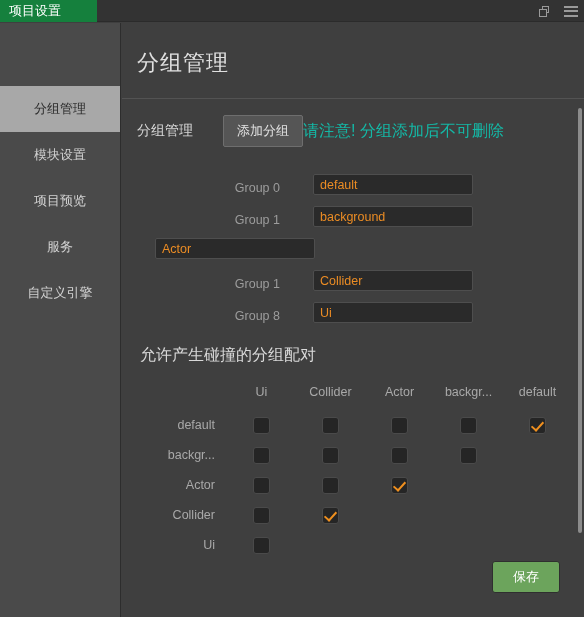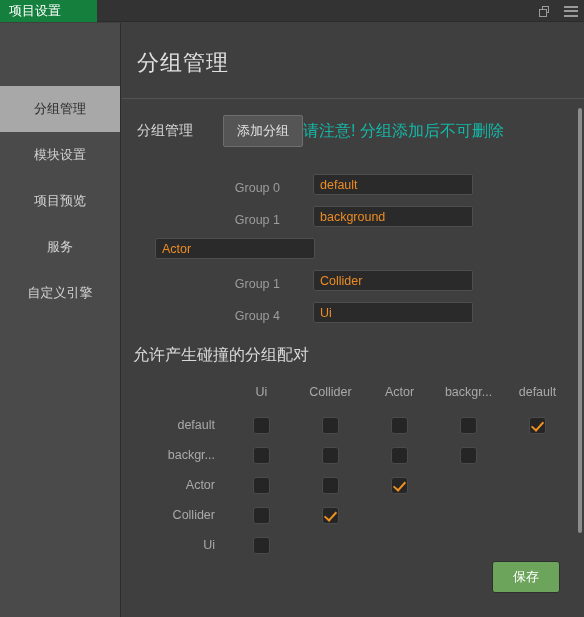--- a/index.html
+++ b/index.html
@@ -179,21 +179,21 @@
     padding: 0 6px;
     box-sizing: border-box;
     font-family: inherit;
     outline: none;
   }
 
   
   .matrix-title {
     font-size: 16px;
     color: #d8d8d8;
-    padding: 22px 0 0 11px;
+    padding: 22px 0 0 18px;
   }
   .matrix {
     padding: 16px 0 0 0;
     font-size: 12.5px;
   }
   table.mx {
     border-collapse: collapse;
     margin-left: 15px;
   }
   table.mx th {
@@ -332,21 +332,21 @@
       <input class="grp-input" type="text" value="background" style="">
     </div>
     <div class="grp-row">
       <input class="grp-input" type="text" value="Actor" style="">
     </div>
     <div class="grp-row">
       <div class="grp-label">Group 1</div>
       <input class="grp-input" type="text" value="Collider" style="">
     </div>
     <div class="grp-row">
-      <div class="grp-label">Group 4</div>
+      <div class="grp-label">Group 8</div>
       <input class="grp-input" type="text" value="Ui" style="">
     </div>
   </div>
 
   <div class="matrix-title">允许产生碰撞的分组配对</div>
 
   <div class="matrix">
     <table class="mx">
       <thead>
         <tr>

